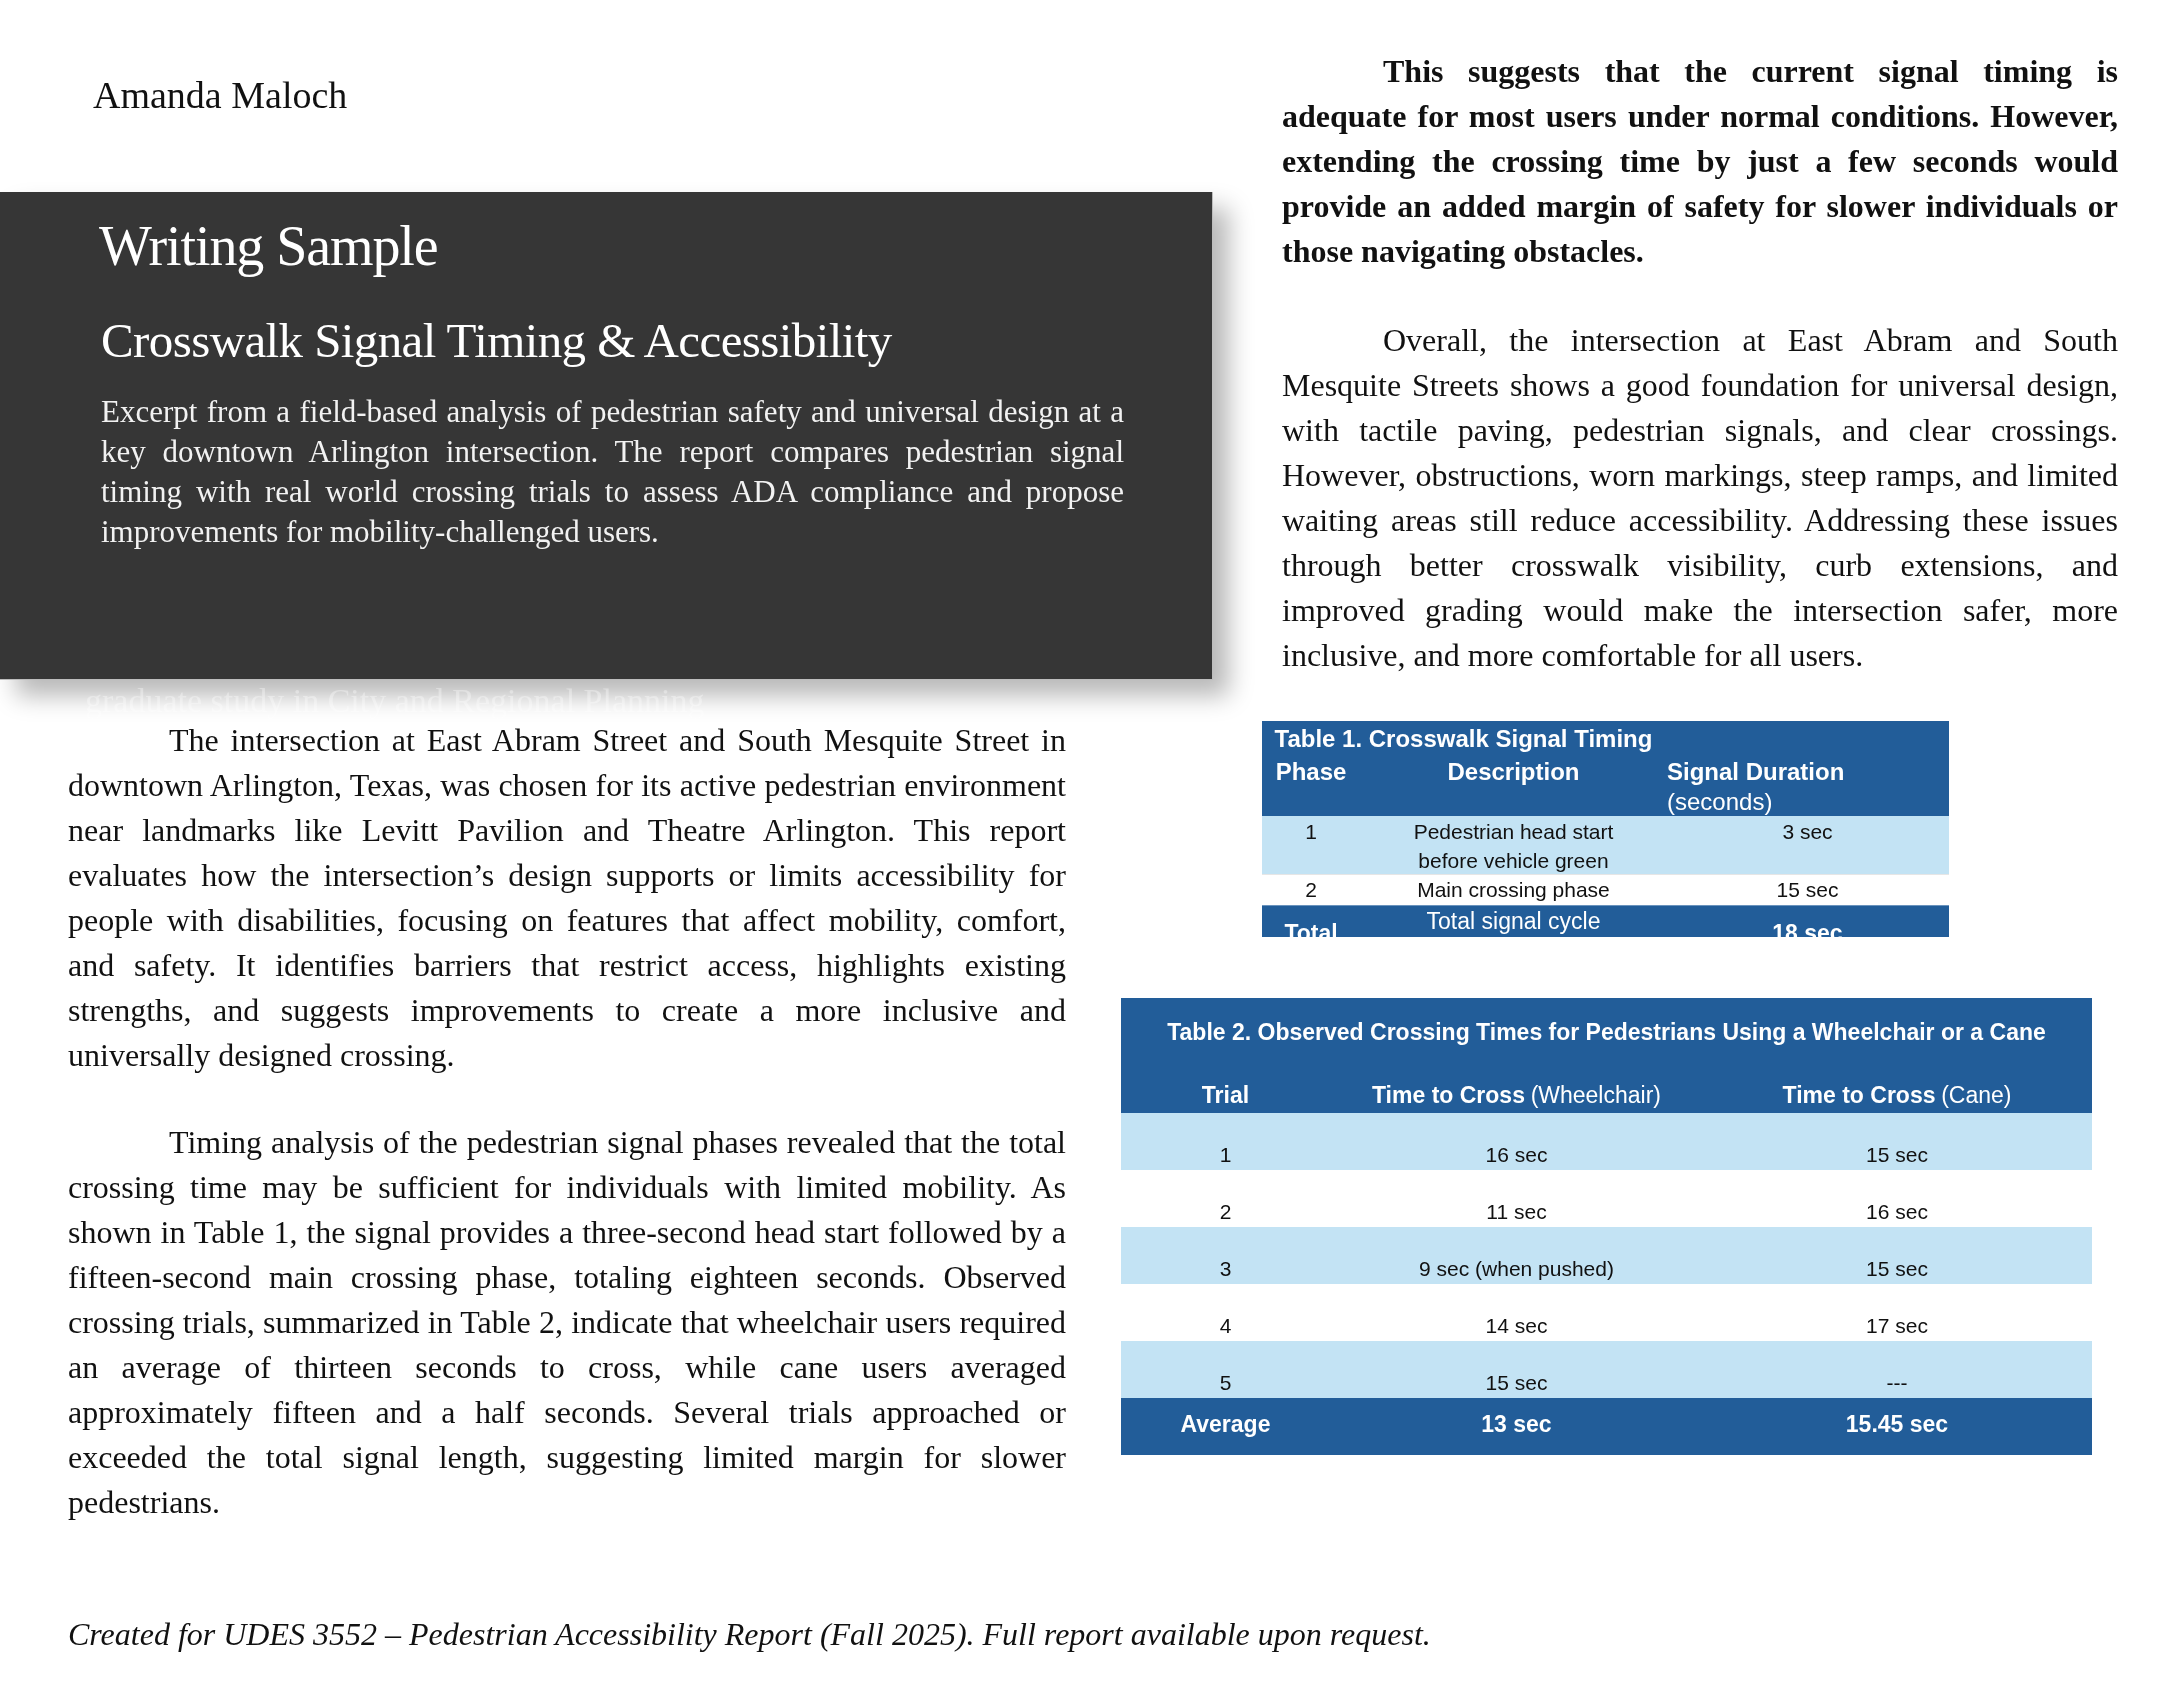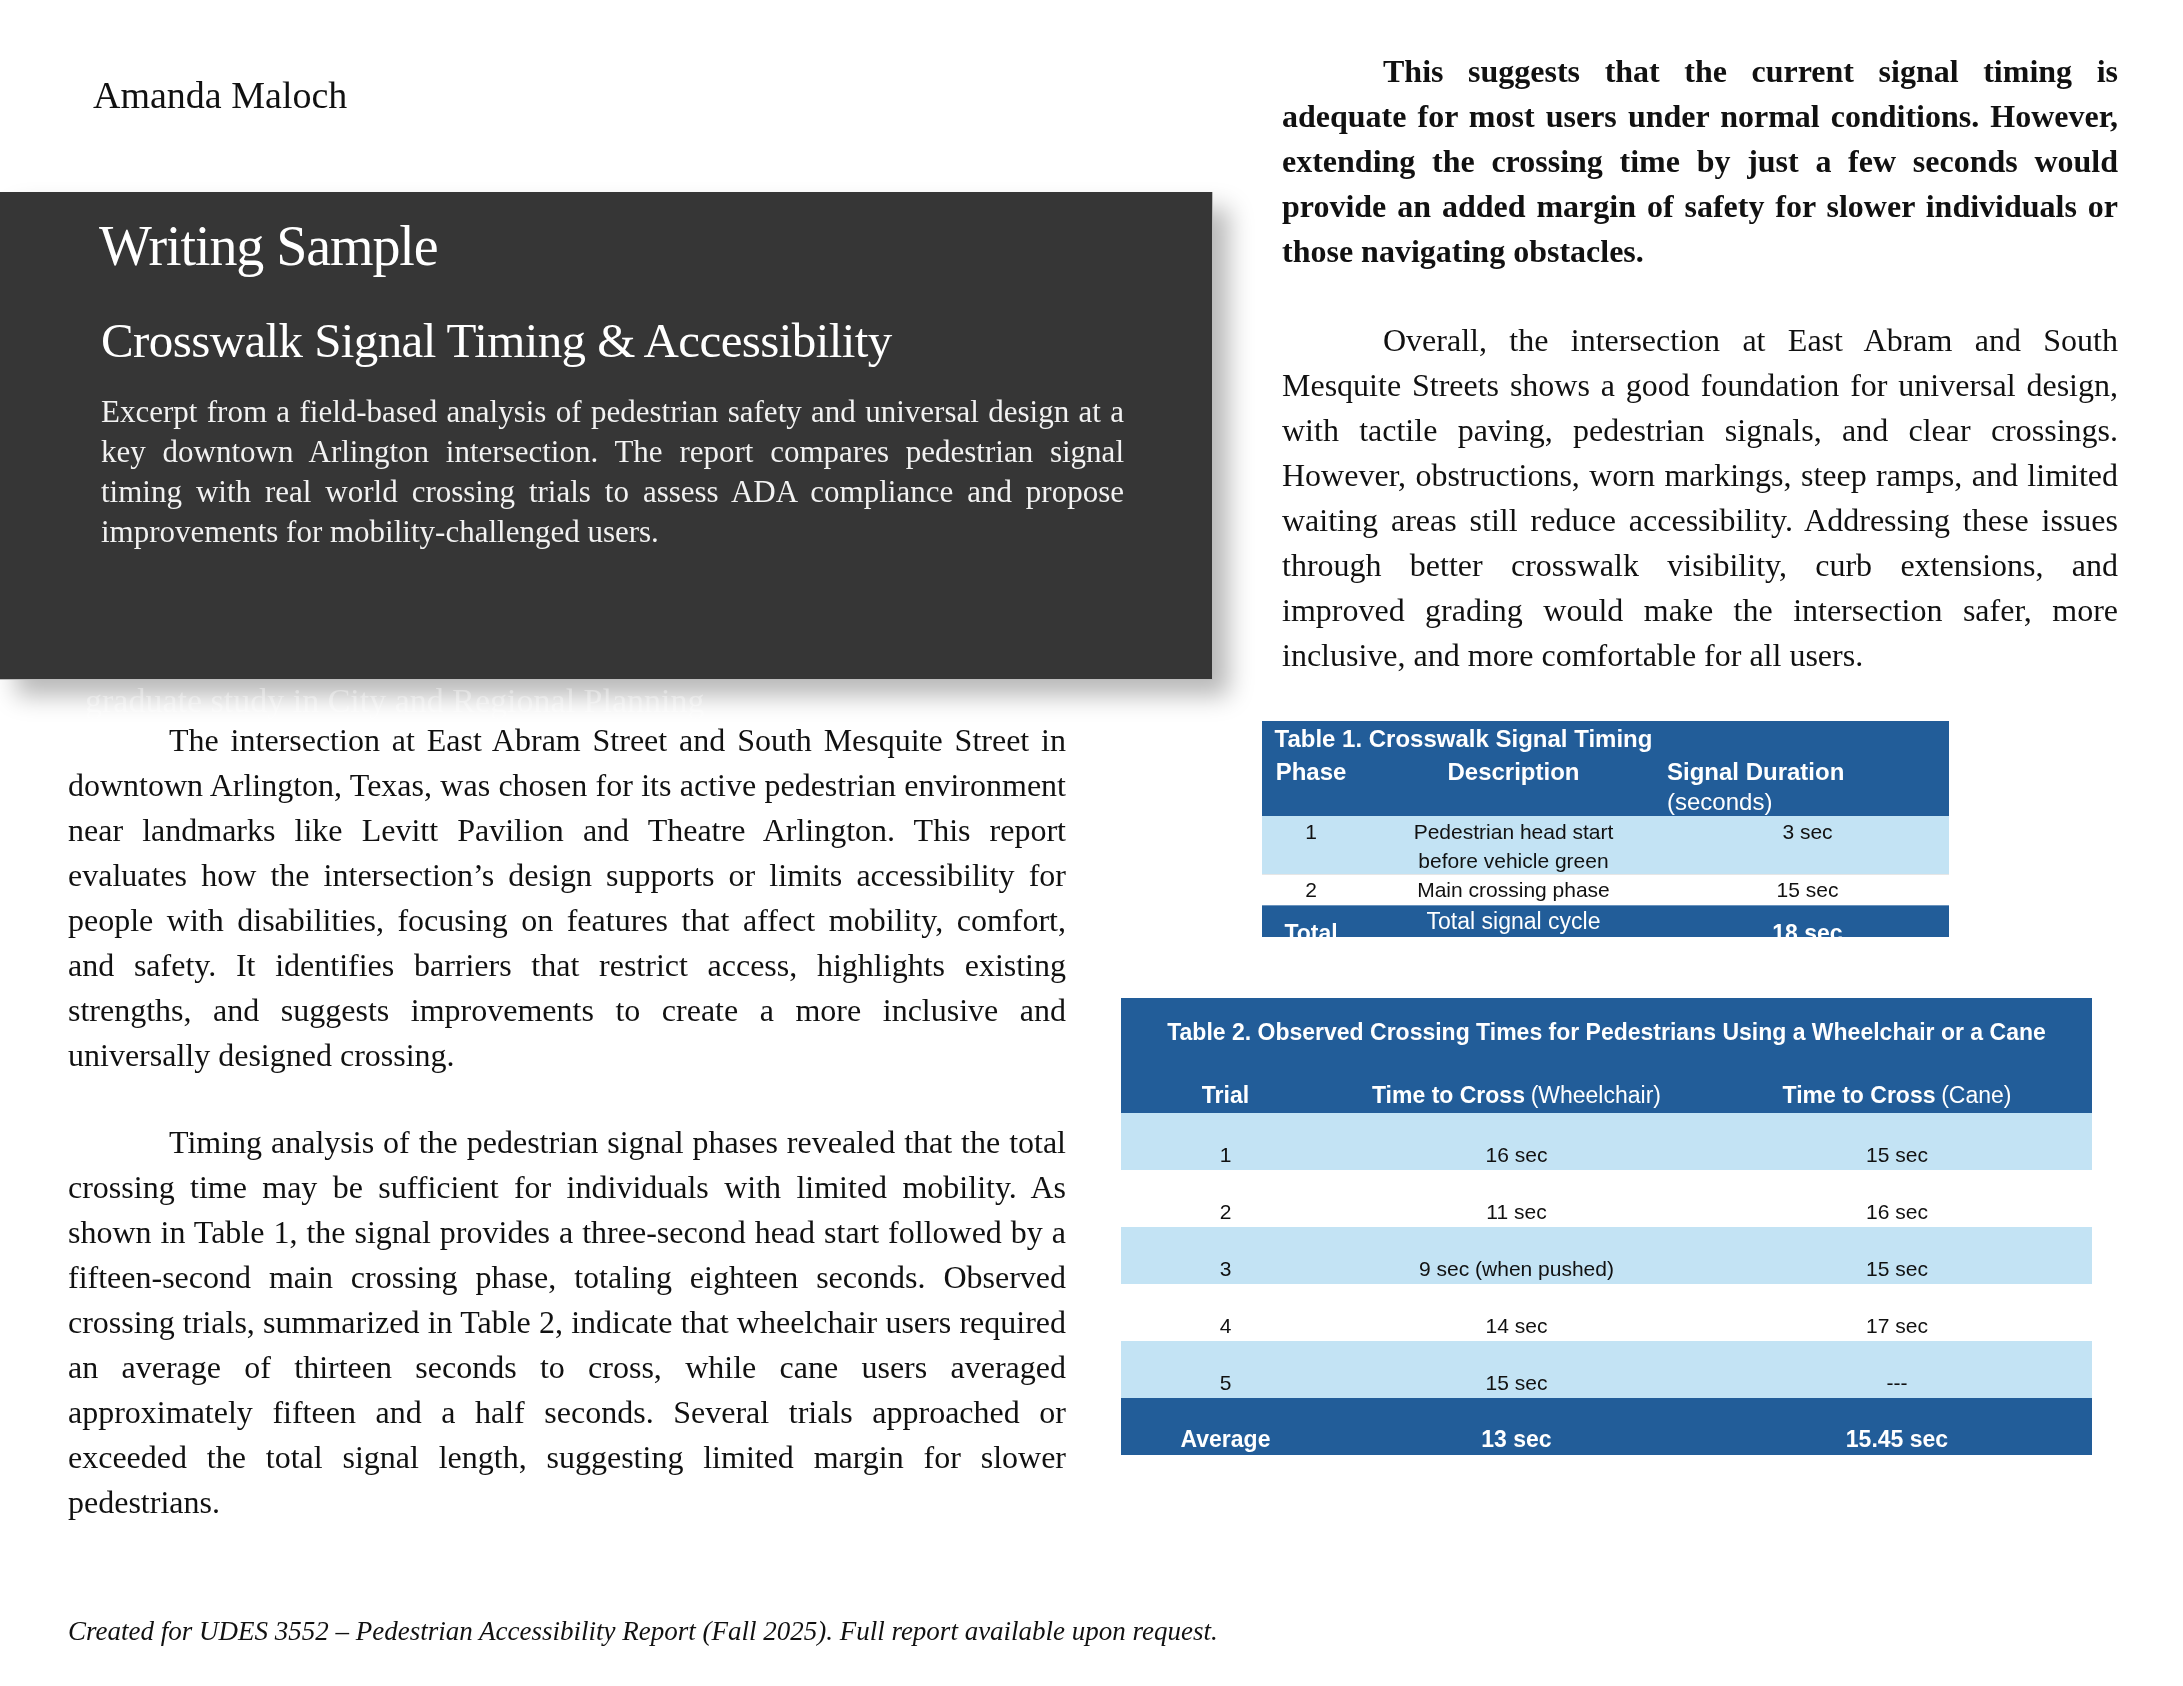--- a/index.html
+++ b/index.html
@@ -21,21 +21,21 @@
   .hero-desc { left:101px; top:392px; width:1023px; font-size:31px; line-height:40px; color:#f2f2f2; text-align:justify; text-align-last:left; }
   .ghost { left:85px; top:682px; font-size:34px; color:rgba(255,255,255,0.35); white-space:nowrap; }
 
   .para { font-size:32px; line-height:45px; text-align:justify; color:#111; }
   .para .indent { display:inline-block; width:101px; }
   .p-left1 { left:68px; top:718px; width:998px; }
   .p-left2 { left:68px; top:1120px; width:998px; }
   .p-right1 { left:1282px; top:49px; width:836px;font-weight:bold; }
   .p-right2 { left:1282px; top:318px; width:836px; }
 
-  .footer { left:68px; top:1616px; font-size:27px; font-style:italic; color:#111; white-space:nowrap; }
+  .footer { left:68px; top:1616px; font-size:32px; font-style:italic; color:#111; white-space:nowrap; }
 
   
   .tbl { font-family:"Liberation Sans", "DejaVu Sans", sans-serif; }
   .t1 { left:1262px; top:721px; width:687px; }
   .t2 { left:1121px; top:998px; width:971px; }
   .row { display:flex; width:100%; box-sizing:border-box; }
   .cell { display:flex; justify-content:center; box-sizing:border-box; text-align:center; }
   .dark { background:#225d99; color:#ffffff; }
   .light { background:#c3e3f4; color:#111; }
   .white { background:#ffffff; color:#111; }
@@ -56,21 +56,21 @@
 
   .t2 .c1 { width:209px; } .t2 .c2 { width:373px; } .t2 .c3 { width:388px; }
   .t2 .title-row { height:57px; align-items:flex-end; justify-content:center; font-weight:bold; font-size:23px; padding-bottom:9px; box-sizing:border-box; }
   .t2 .head { height:58px; font-size:23px; }
   .t2 .head .cell { align-items:flex-end; padding-bottom:4.5px; }
   .t2 .head .b { font-weight:bold; }
   .t2 .head .n { font-weight:normal; margin-left:5.7px; }
   .t2 .data { height:57px; font-size:21px; }
   .t2 .data .cell { align-items:flex-end; padding-bottom:3.4px; }
   .t2 .avg { height:57px; font-size:23px; font-weight:bold; }
-  .t2 .avg .cell { align-items:flex-end; padding-bottom:2px; }
+  .t2 .avg .cell { align-items:flex-end; padding-bottom:17px; }
 </style>
 </head>
 <body>
 
 <div class="abs author">Amanda Maloch</div>
 
 <div class="abs hero"></div>
 <div class="abs ghost">graduate study in City and Regional Planning</div>
 <div class="abs hero-title">Writing Sample</div>
 <div class="abs hero-sub">Crosswalk Signal Timing &amp; Accessibility</div>

